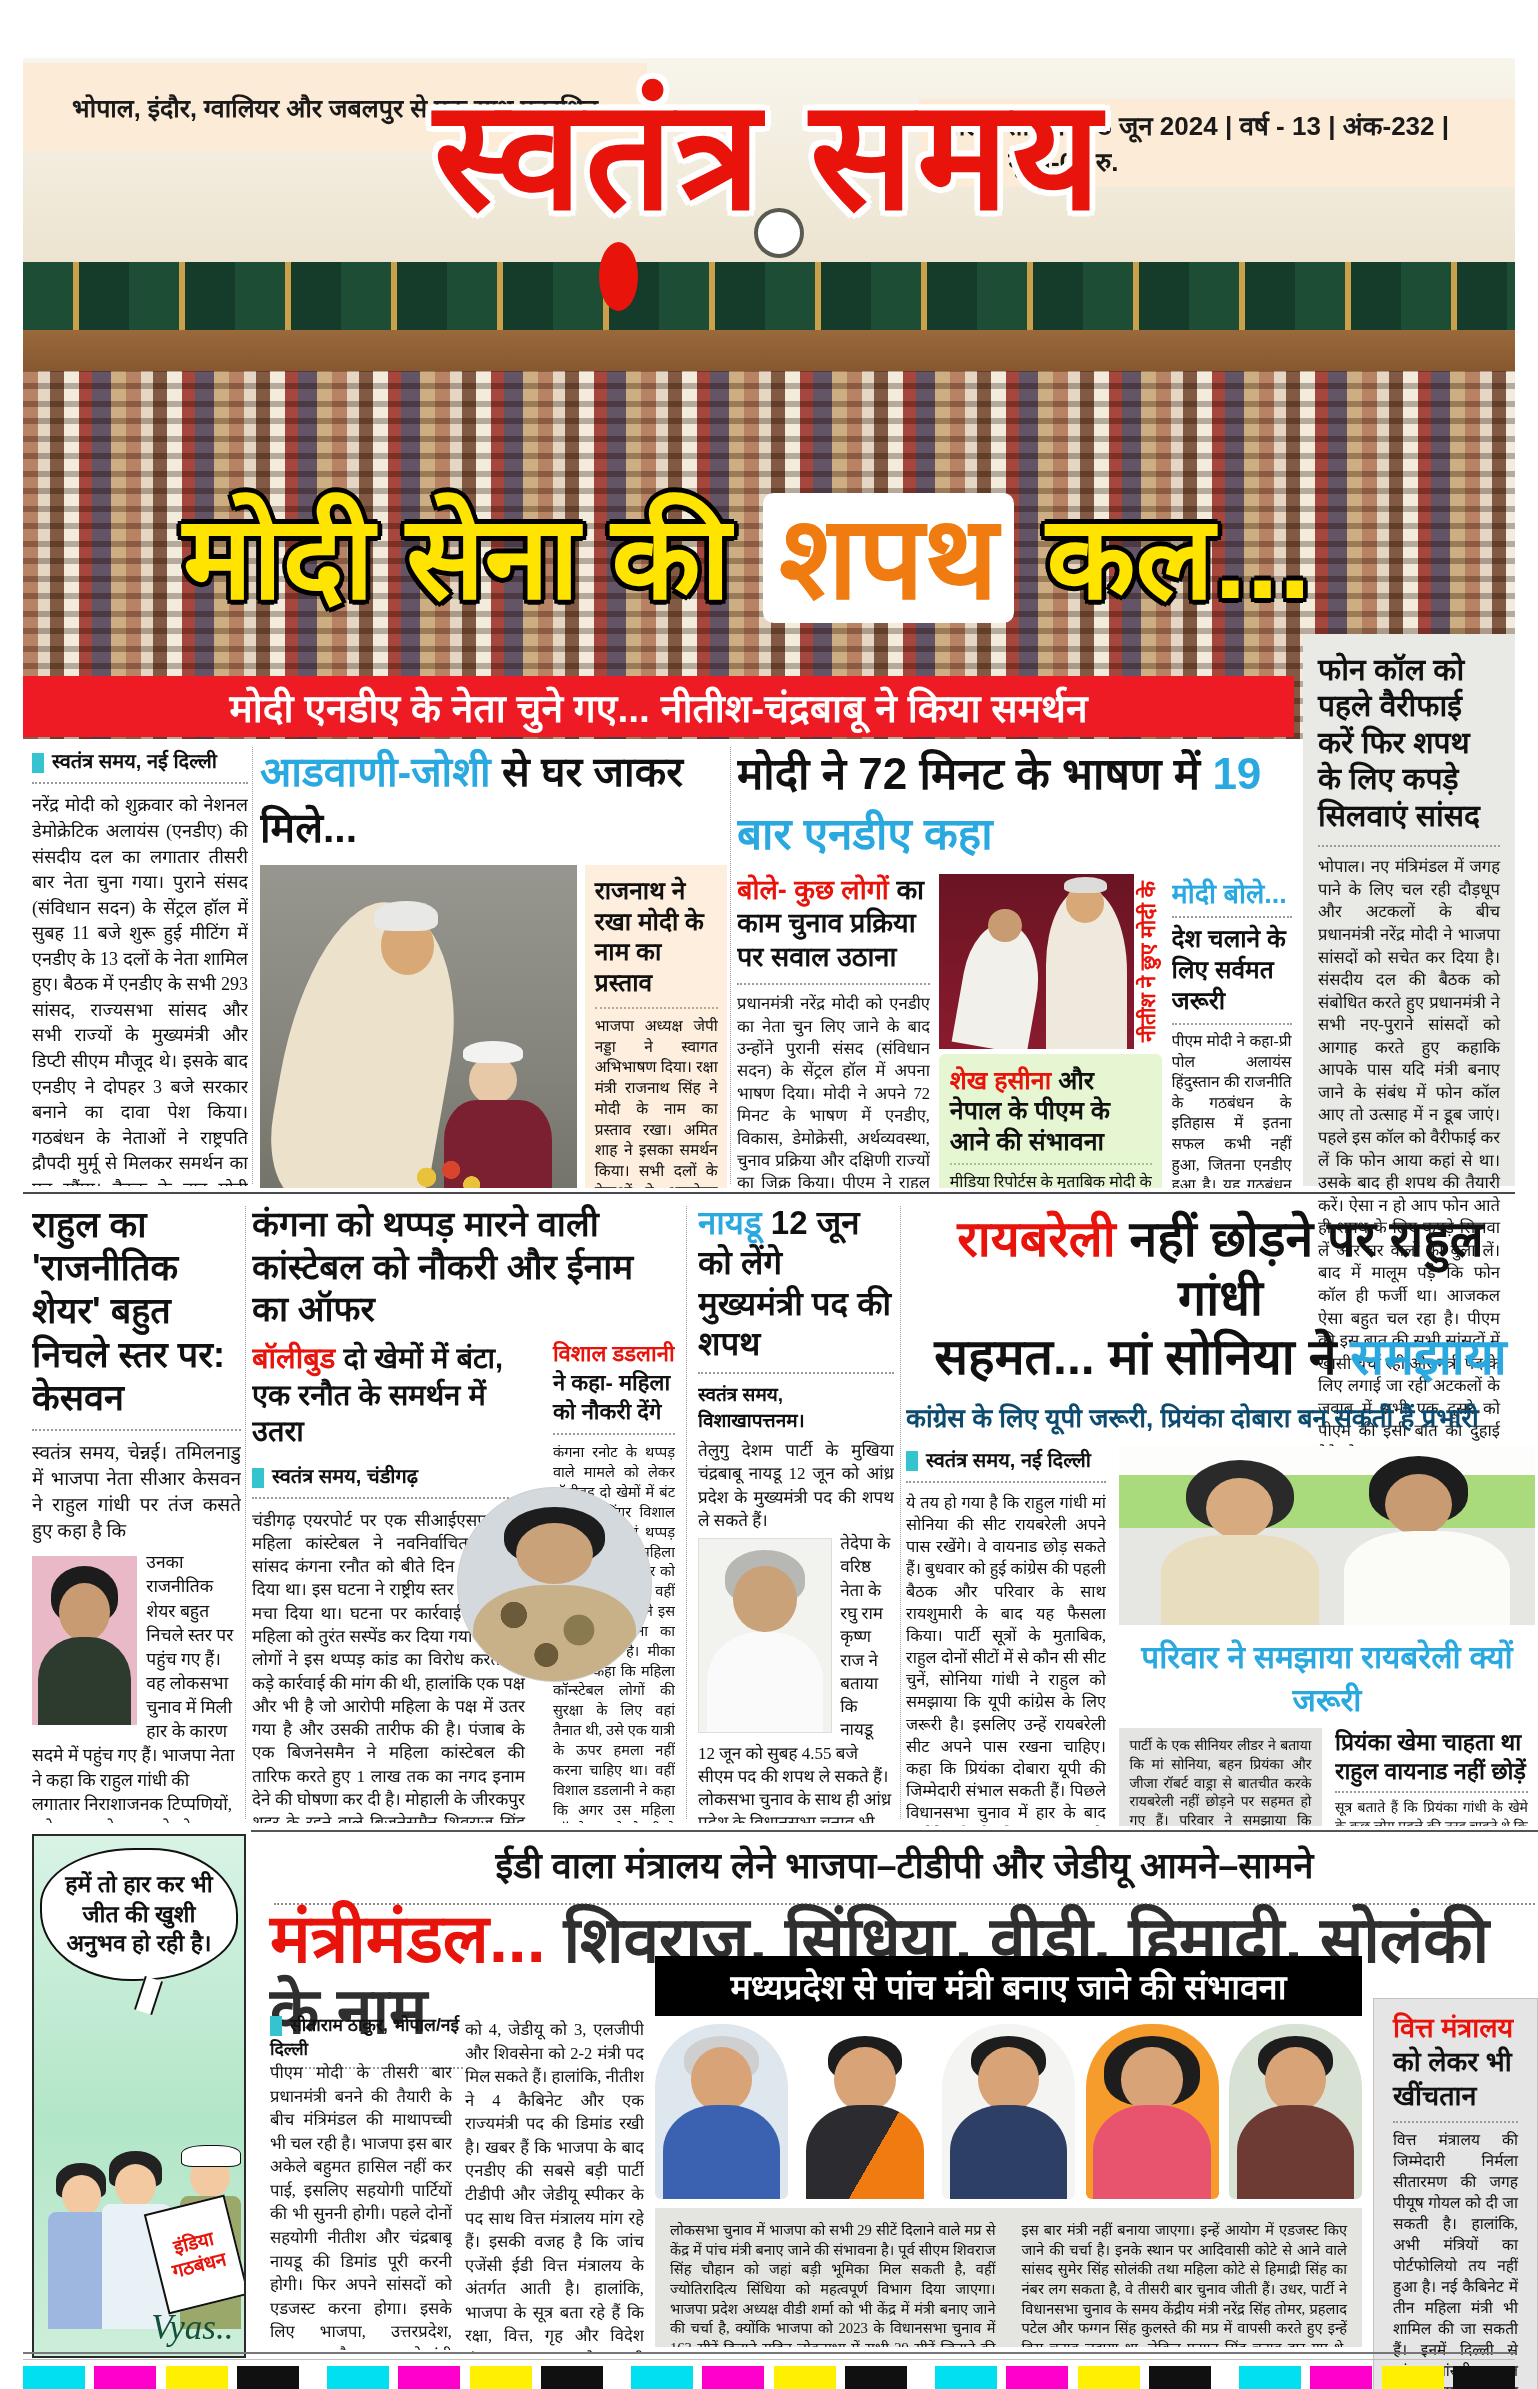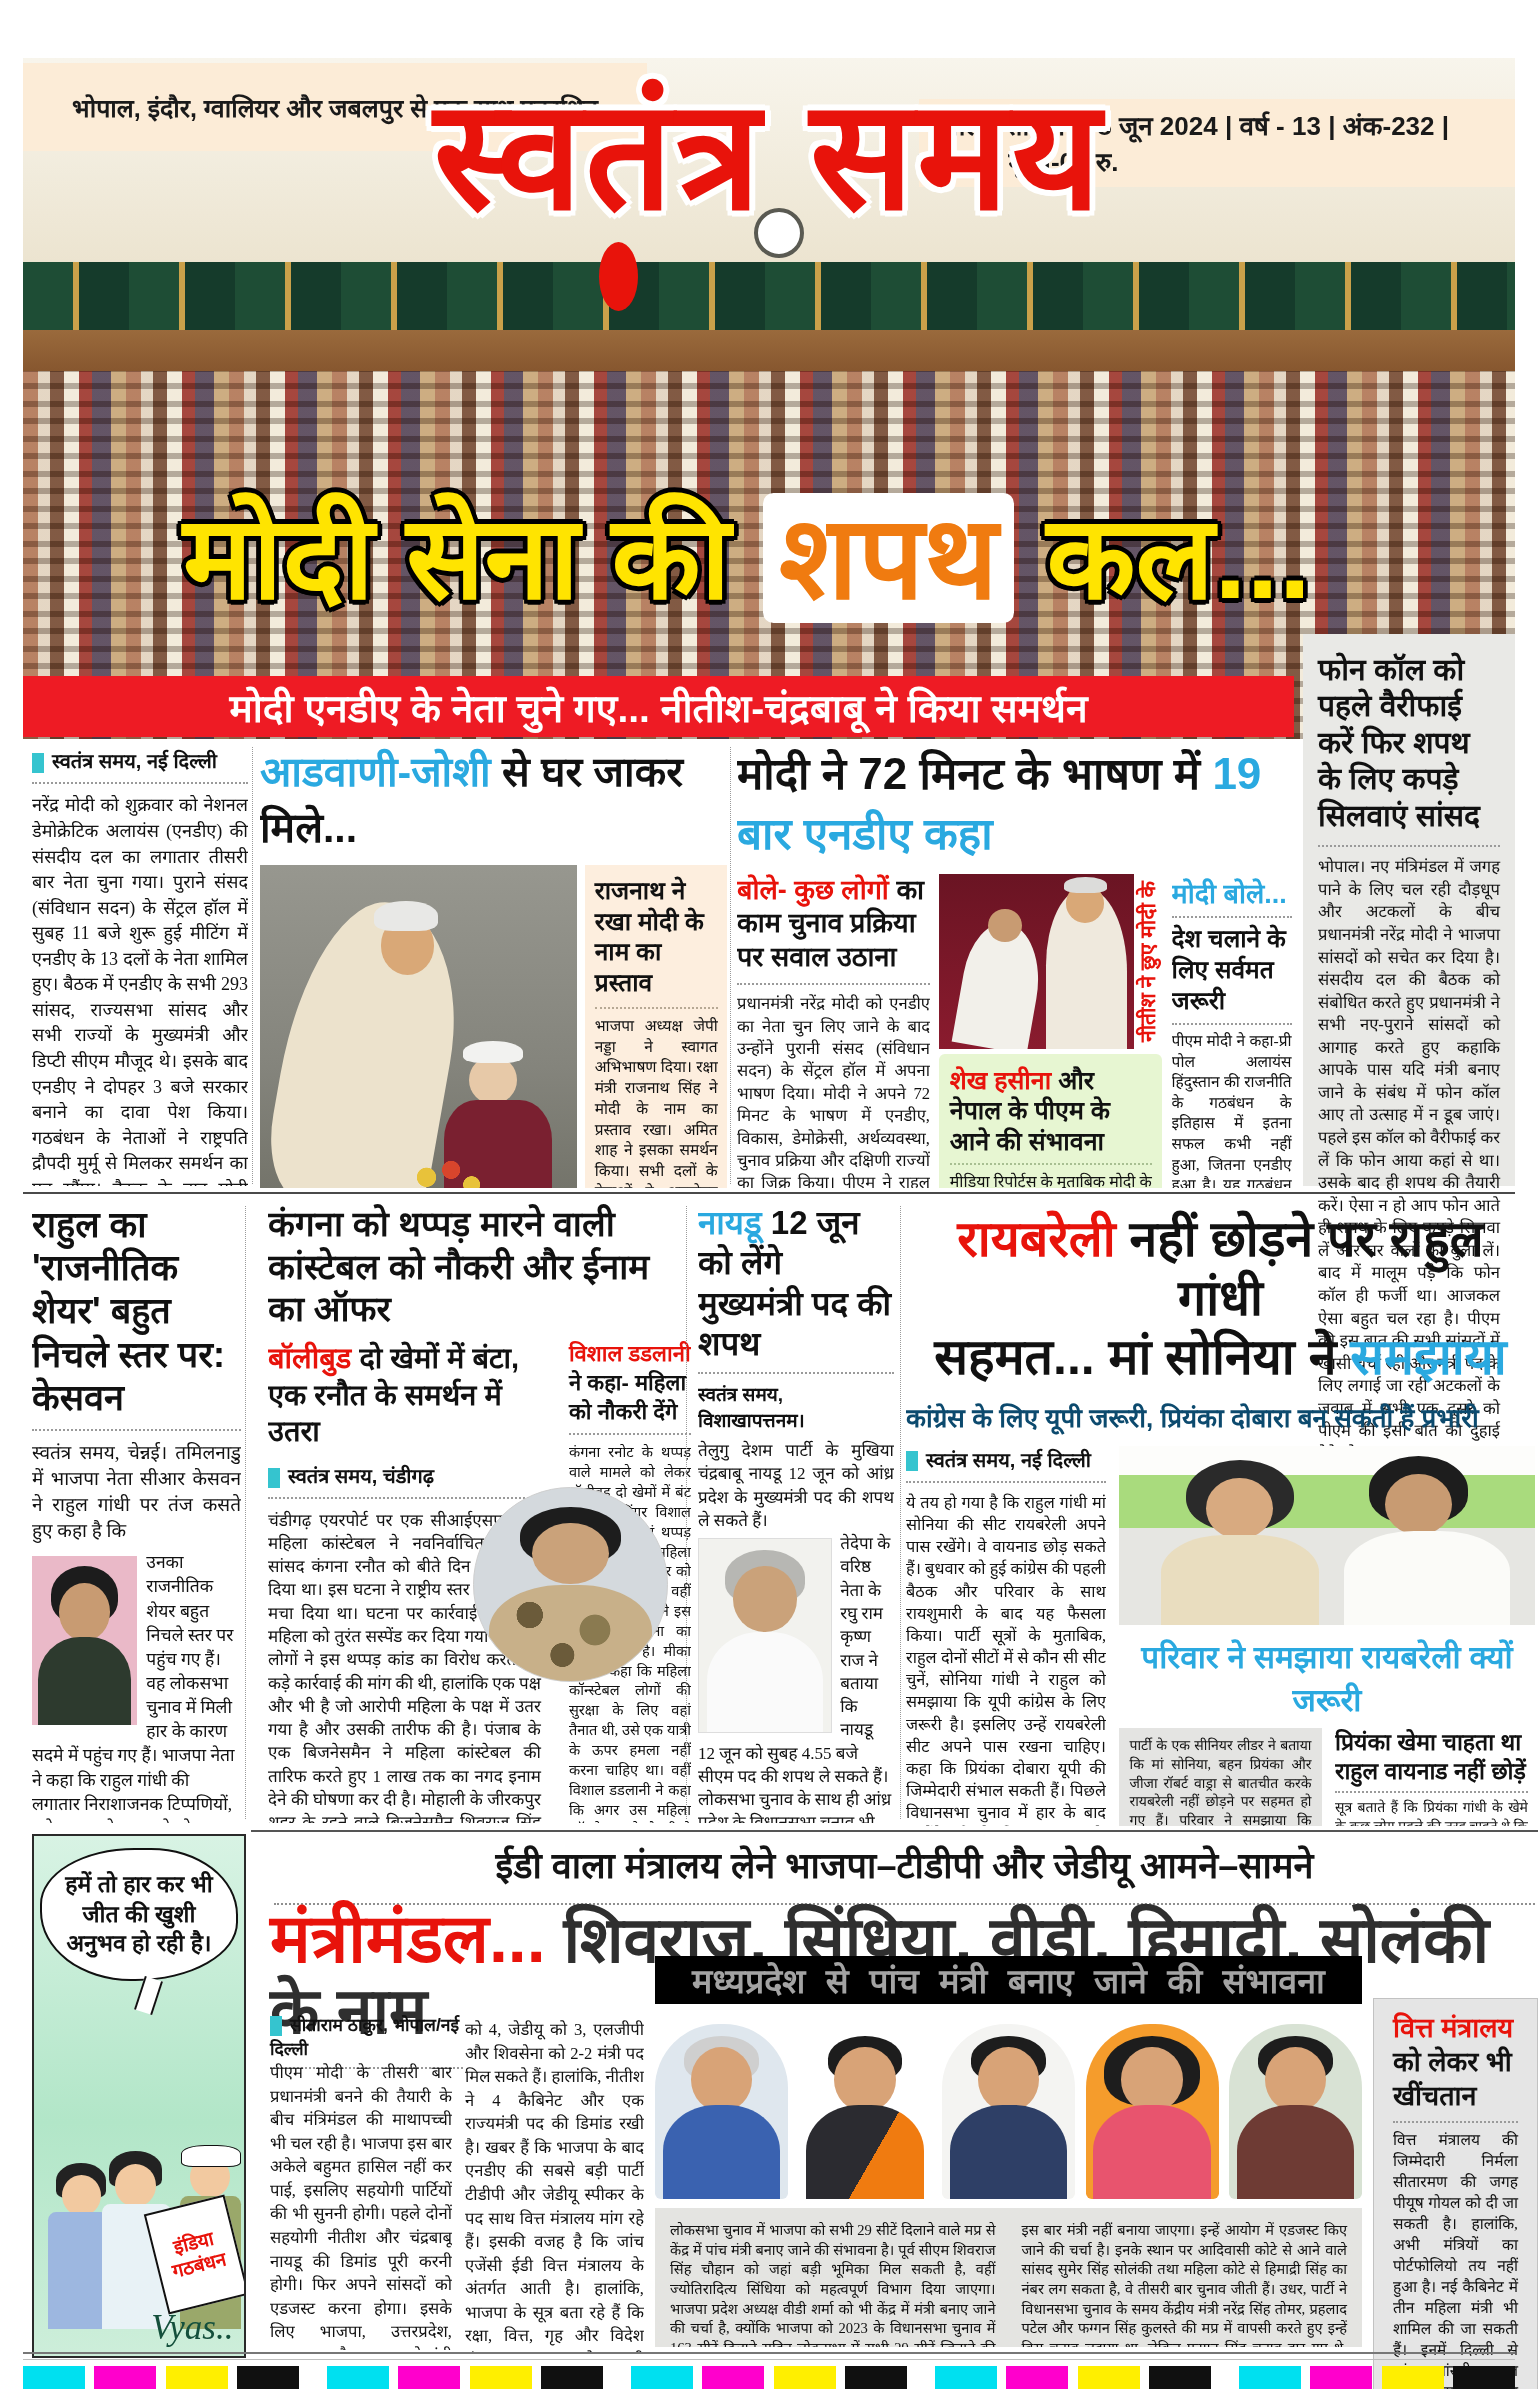--- a/index.html
+++ b/index.html
@@ -95,21 +95,21 @@
   #vr1{left:252px;top:747px;height:437px;} #vr2{left:730px;top:747px;height:437px;}
   #divider1{left:23px;top:1192px;width:1492px;border-top:2.9px solid #4a4a4a;}
 
   
   #kesavan{left:32px;top:1203px;width:209px;height:620px;}
   #kesavan h2{margin:0 0 8.2px 0;font-family:"Liberation Sans",sans-serif;font-size:36px;line-height:1.2;
      padding-bottom:10.5px;border-bottom:2.3px dotted #9a9a9a;}
   #kesavan p{margin:0 0 5.8px 0;font-size:19px;line-height:1.38;}
   .kes-photo{float:left;width:105px;height:169px;margin:5.8px 9.3px 3.5px 0;background:#eab9c8;position:relative;overflow:hidden;}
 
-  #kangana{left:252px;top:1203px;width:423px;height:620px;margin-left:16px;}
+  #kangana{left:252px;top:1203px;width:423px;height:620px;}
   #kangana h2{margin:0 0 9.3px 0;font-family:"Liberation Sans",sans-serif;font-size:35px;line-height:1.22;}
   .kg-row{display:flex;gap:28px;}
   .kg-left{width:275px;}
   .kg-sub{font-family:"Liberation Sans",sans-serif;font-weight:bold;font-size:29px;line-height:1.25;margin-bottom:13px;}
   .kg-right{width:123px;}
   .kg-vishal{font-family:"Liberation Sans",sans-serif;font-weight:bold;font-size:22px;line-height:1.3;
      padding-bottom:7px;border-bottom:2.3px dotted #9a9a9a;margin-bottom:8.2px;}
   .kg-body{font-size:17px;line-height:1.37;margin:0;}
   .kg-body2{font-size:14.6px;line-height:1.36;margin:0;}
   .kg-circle{position:absolute;left:205px;top:284px;width:193px;height:193px;border-radius:50%;
@@ -165,22 +165,22 @@
   #edstrip{left:274px;top:1840px;width:1261px;text-align:center;font-family:"Liberation Sans",sans-serif;
      font-weight:bold;font-size:36px;color:#141414;padding-bottom:14px;border-bottom:2.3px dotted #8f8f8f;}
   #cabhead{left:270px;top:1901px;width:1268px;font-family:"Liberation Sans",sans-serif;font-weight:bold;
      font-size:64px;line-height:1.1;color:#2f2f2f;}
   #cabhead .red{font-size:68px;}
   #cabbyline{left:270px;top:2012px;width:193px;font-family:"Liberation Sans",sans-serif;font-weight:bold;
      font-size:17.5px;padding-bottom:7px;border-bottom:2.3px dotted #9a9a9a;}
   #cabcol1{left:270px;top:2061px;width:182px;height:289px;font-size:16.6px;line-height:1.42;}
   #cabcol2{left:465px;top:2018px;width:179px;height:334px;font-size:16.6px;line-height:1.42;}
 
-  #mpbanner{left:655px;top:1956px;width:707px;height:48px;background:#000;color:#a3a3a3;display:flex;
-     align-items:center;justify-content:center;font-family:Liberation Mono, monospace;font-weight:bold;font-size:34px;}
+  #mpbanner{left:655px;top:1956px;width:707px;height:60px;background:#000;color:#ffffff;display:flex;
+     align-items:center;justify-content:center;font-family:Liberation Sans, sans-serif;font-weight:bold;font-size:34px;}
   #mpphotos{left:655px;top:2024px;width:707px;height:175px;display:flex;gap:10.5px;}
   .mp-ph{flex:1;position:relative;border-radius:64px 64px 5.8px 5.8px;overflow:hidden;}
   .mp-ph .hair{position:absolute;left:22%;top:7%;width:56%;height:26%;border-radius:50% 50% 40% 40%;background:#1d1d1d;}
   .mp-ph .head{position:absolute;left:27%;top:13%;width:46%;height:37%;border-radius:50%;background:#d8a377;}
   .mp-ph .torso{position:absolute;left:6%;top:46%;width:88%;height:58%;border-radius:45% 45% 0 0;background:var(--t);}
   #mpbox{left:655px;top:2208px;width:707px;height:139px;background:#e4e4e1;box-sizing:border-box;
      padding:13px 15px;display:flex;gap:26px;}
   #mpbox p{margin:0;flex:1;font-size:14.6px;line-height:1.35;}
 
   #finance{left:1373px;top:1998px;width:165px;height:419px;border:1.8px solid #c2c2c2;background:#e5e5e5;

